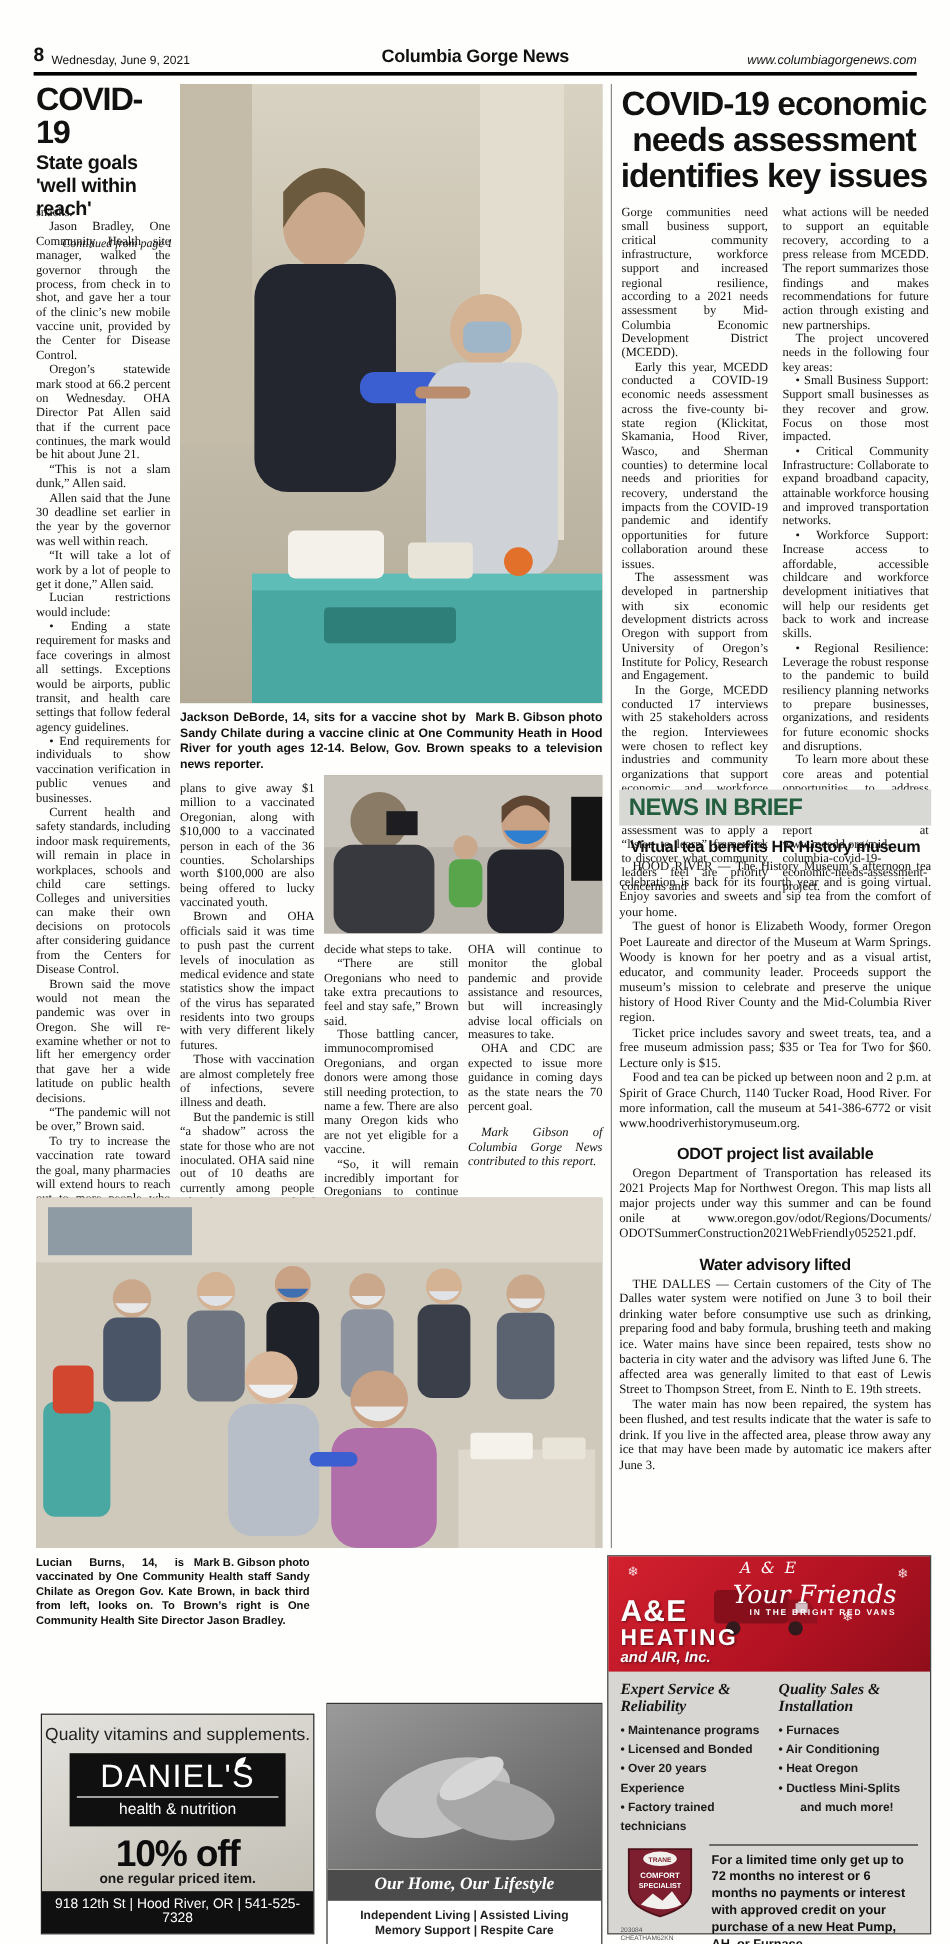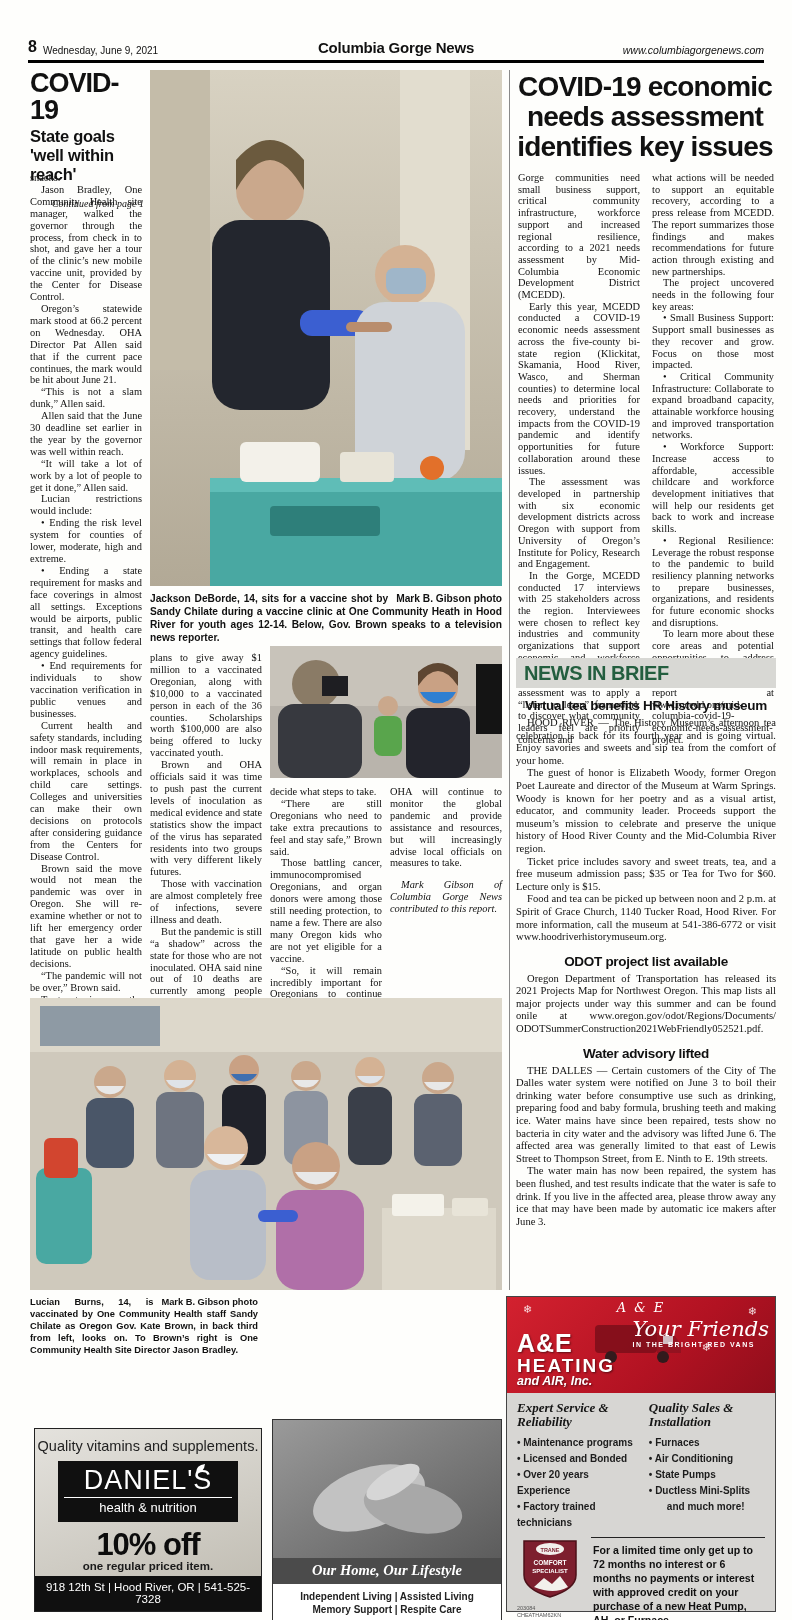--- a/index.html
+++ b/index.html
@@ -61,21 +61,21 @@
   
   .ae{border:1px solid #444;background:#d7d6d3;}
   .ae .red{position:relative;height:96px;background:linear-gradient(135deg,#d3212f 0%,#b21222 60%,#8f0e1b 100%);color:#fff;}
   .ae .script-top{position:absolute;top:3px;left:0;right:0;text-align:center;font-family:"DejaVu Serif",serif;
                   font-style:italic;font-size:13px;letter-spacing:2px;}
   .ae .flake{position:absolute;font-size:11px;opacity:.85;}
   .ae .name{position:absolute;left:10px;bottom:6px;line-height:1;text-shadow:1px 1px 2px rgba(0,0,0,.5);}
   .ae .name .l1{font-size:25px;font-weight:900;letter-spacing:1px;}
   .ae .name .l2{font-size:19px;font-weight:900;letter-spacing:2px;}
   .ae .name .l3{font-size:12.5px;font-weight:bold;font-style:italic;}
-  .ae .friends{position:absolute;right:6px;top:20px;text-align:left;}
+  .ae .friends{position:absolute;right:28px;top:20px;text-align:right;}
   .ae .friends .f1{font-family:"DejaVu Serif",serif;font-style:italic;font-size:21px;}
   .ae .friends .f2{font-size:7px;letter-spacing:1.5px;font-weight:bold;}
   .ae .cols{display:flex;padding:8px 10px 0 10px;}
   .ae .coltitle{font-family:"Liberation Serif",serif;font-style:italic;font-weight:bold;font-size:13px;line-height:14px;color:#151515;}
   .ae ul{list-style:none;margin:6px 0 0 0;padding:0;}
   .ae ul li{font-size:10px;font-weight:bold;line-height:16px;color:#1c1c1c;}
   .ae ul li:before{content:"• ";}
   .ae .more{font-size:10px;font-weight:bold;margin:2px 0 0 18px;color:#1c1c1c;}
   .ae .deal{display:flex;padding:6px 10px 0 10px;align-items:flex-start;}
   .ae .badgewrap{width:66px;text-align:center;}
@@ -102,21 +102,20 @@
   </div>
 
   <div class="abs bodytext" style="left:30px;top:172px;width:112px;">
     <p class="noind">snacks.</p>
     <p>Jason Bradley, One Community Health site manager, walked the governor through the process, from check in to shot, and gave her a tour of the clinic’s new mobile vaccine unit, provided by the Center for Disease Control.</p>
     <p>Oregon’s statewide mark stood at 66.2 percent on Wednesday. OHA Director Pat Allen said that if the current pace continues, the mark would be hit about June 21.</p>
     <p>“This is not a slam dunk,” Allen said.</p>
     <p>Allen said that the June 30 deadline set earlier in the year by the governor was well within reach.</p>
     <p>“It will take a lot of work by a lot of people to get it done,” Allen said.</p>
     <p>Lucian restrictions would include:</p>
-    <p>• Ending the risk level system for counties of lower, moderate, high and extreme.</p>
     <p>• Ending a state requirement for masks and face coverings in almost all settings. Exceptions would be airports, public transit, and health care settings that follow federal agency guidelines.</p>
     <p>• End requirements for individuals to show vaccination verification in public venues and businesses.</p>
     <p>Current health and safety standards, including indoor mask requirements, will remain in place in workplaces, schools and child care settings. Colleges and universities can make their own decisions on protocols after considering guidance from the Centers for Disease Control.</p>
     <p>Brown said the move would not mean the pandemic was over in Oregon. She will re-examine whether or not to lift her emergency order that gave her a wide latitude on public health decisions.</p>
     <p>“The pandemic will not be over,” Brown said.</p>
     <p>To try to increase the vaccination rate toward the goal, many pharmacies will extend hours to reach out to more people who want shots.</p>
     <p>“Some people are not vaccine resistant, but vaccine inconvenienced,” Allen said.</p>
     <p>Brown also reiterated</p>
   </div>
 
@@ -187,20 +186,21 @@
   </div>
 
   <div class="abs bodytext" style="left:270px;top:786px;width:112px;">
     <p class="noind">decide what steps to take.</p>
     <p>“There are still Oregonians who need to take extra precautions to feel and stay safe,” Brown said.</p>
     <p>Those battling cancer, immunocompromised Oregonians, and organ donors were among those still needing protection, to name a few. There are also many Oregon kids who are not yet eligible for a vaccine.</p>
     <p>“So, it will remain incredibly important for Oregonians to continue making smart choices,” Brown said.</p>
   </div>
   <div class="abs bodytext" style="left:390px;top:786px;width:112px;">
     <p class="noind">OHA will continue to monitor the global pandemic and provide assistance and resources, but will increasingly advise local officials on measures to take.</p>
+    <p>OHA and CDC are expected to issue more guidance in coming days as the state nears the 70 percent goal.</p>
     <p class="ital" style="margin-top:10px;">Mark Gibson of Columbia Gorge News contributed to this report.</p>
   </div>
 
   <div class="ph" style="left:30px;top:998px;width:472px;height:292px;">
     <svg width="472" height="292" viewBox="0 0 472 292">
       <rect width="472" height="292" fill="#cfc9bc"></rect>
       <rect x="0" y="0" width="472" height="54" fill="#ddd8cb"></rect>
       <rect x="10" y="8" width="120" height="40" fill="#8e9aa4"></rect>
 
       <g>
@@ -324,21 +324,21 @@
           <li>Licensed and Bonded</li>
           <li>Over 20 years Experience</li>
           <li>Factory trained technicians</li>
         </ul>
       </div>
       <div style="width:48%;padding-left:6px;">
         <div class="coltitle">Quality Sales &amp; Installation</div>
         <ul>
           <li>Furnaces</li>
           <li>Air Conditioning</li>
-          <li>State Pumps</li>
+          <li>Heat Oregon</li>
           <li>Ductless Mini-Splits</li>
         </ul>
         <div class="more">and much more!</div>
       </div>
     </div>
 
     <div class="deal">
       <div class="badgewrap">
         <svg width="56" height="62" viewBox="0 0 56 62">
           <path d="M2 4 h52 v34 q0 14 -26 22 q-26 -8 -26 -22 z" fill="#7d1f2e" stroke="#4c1119" stroke-width="1.5"></path>

